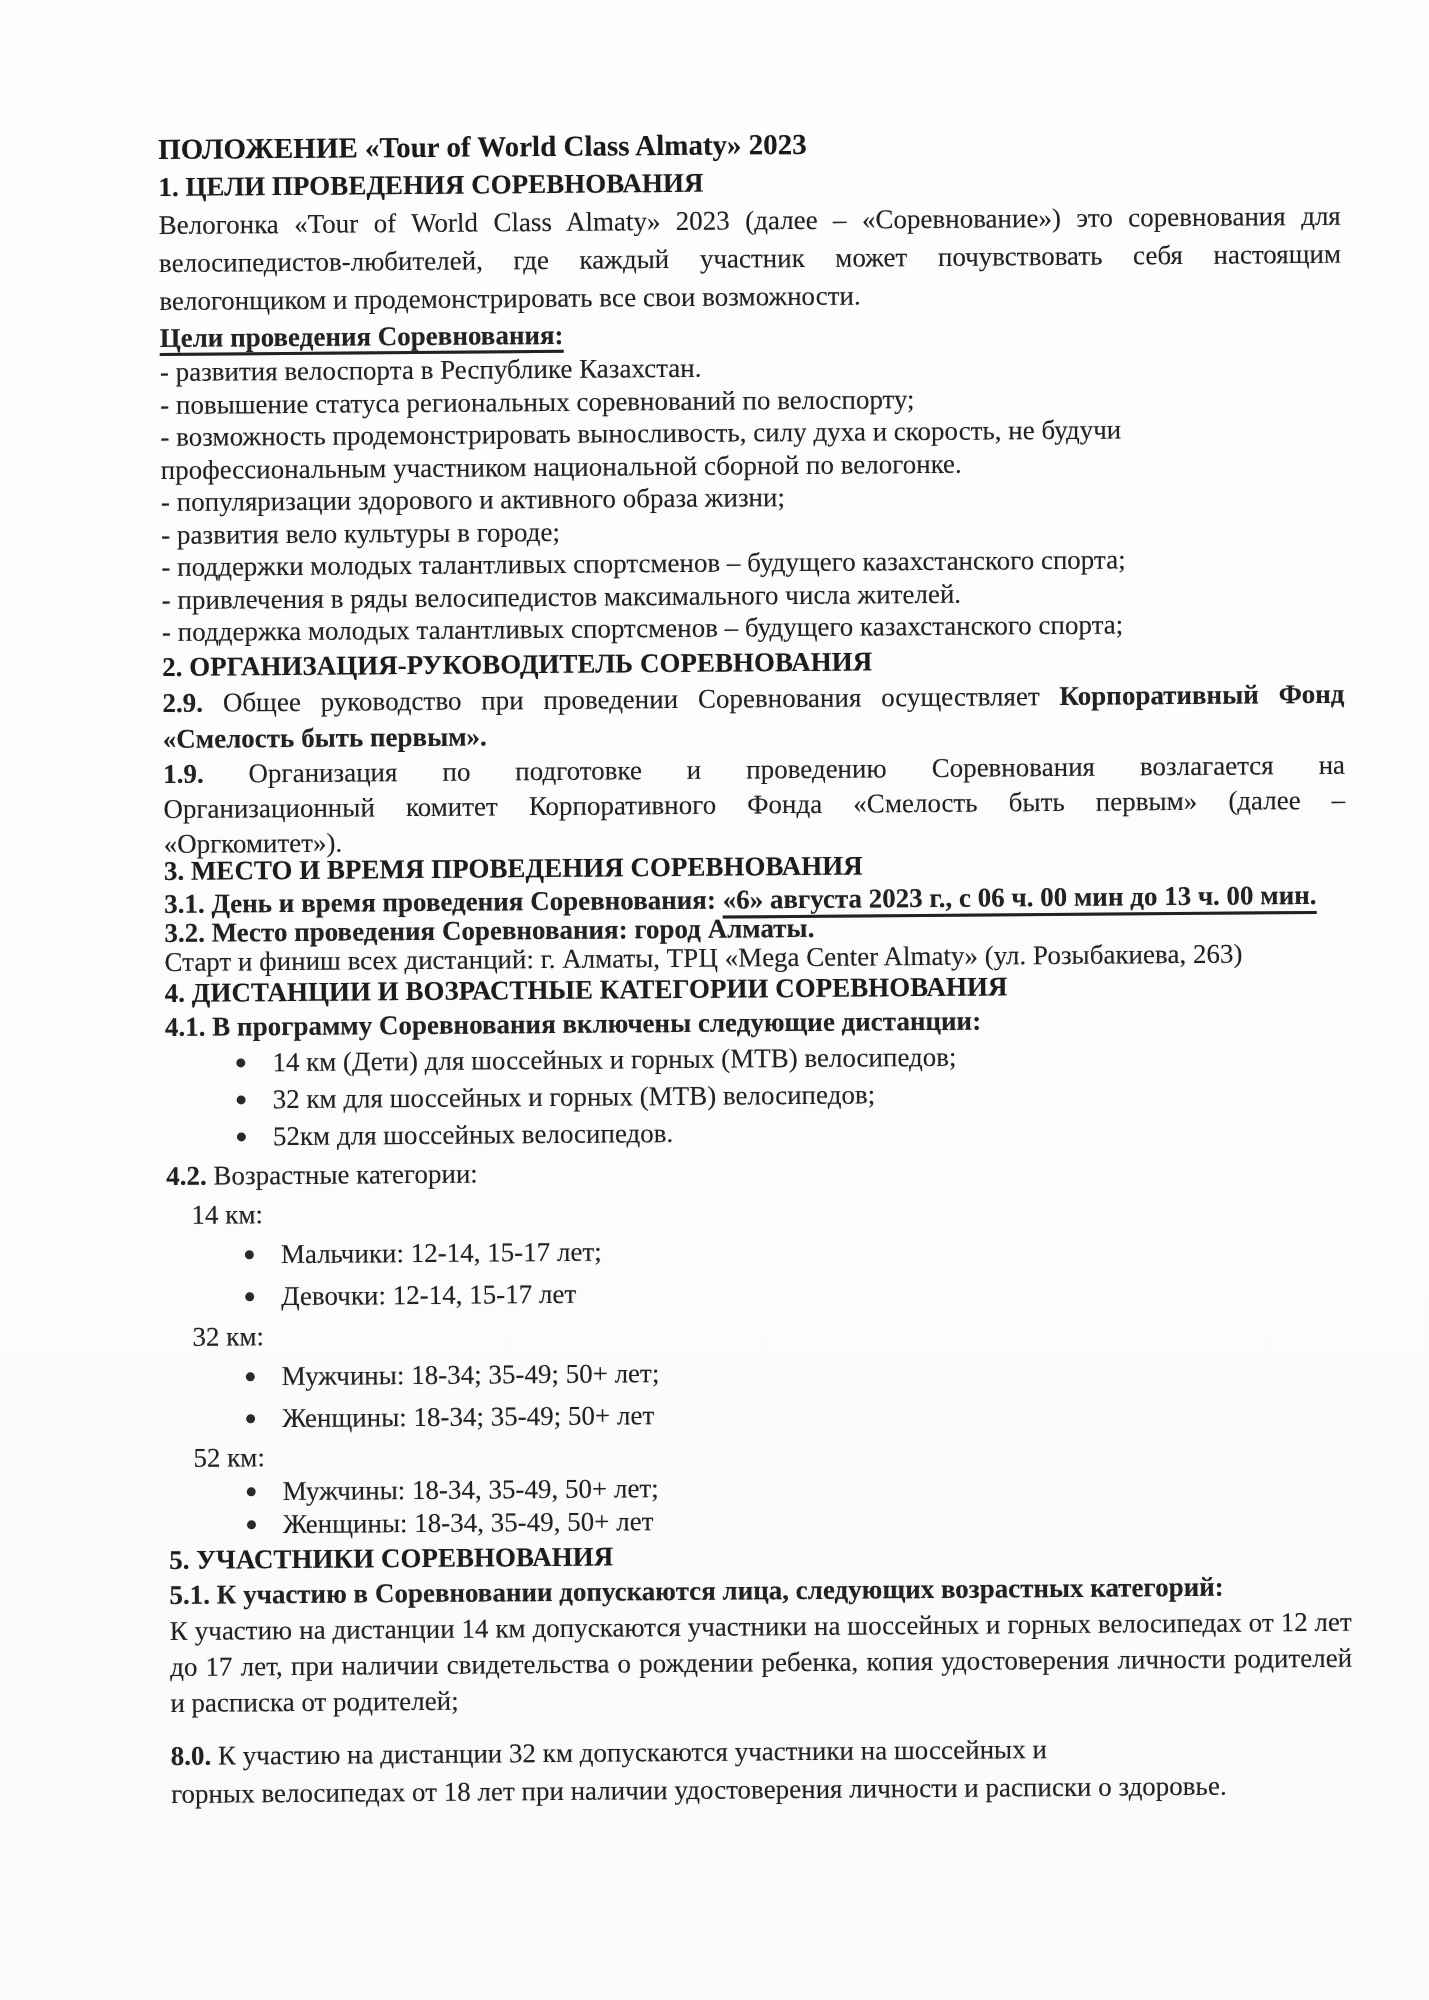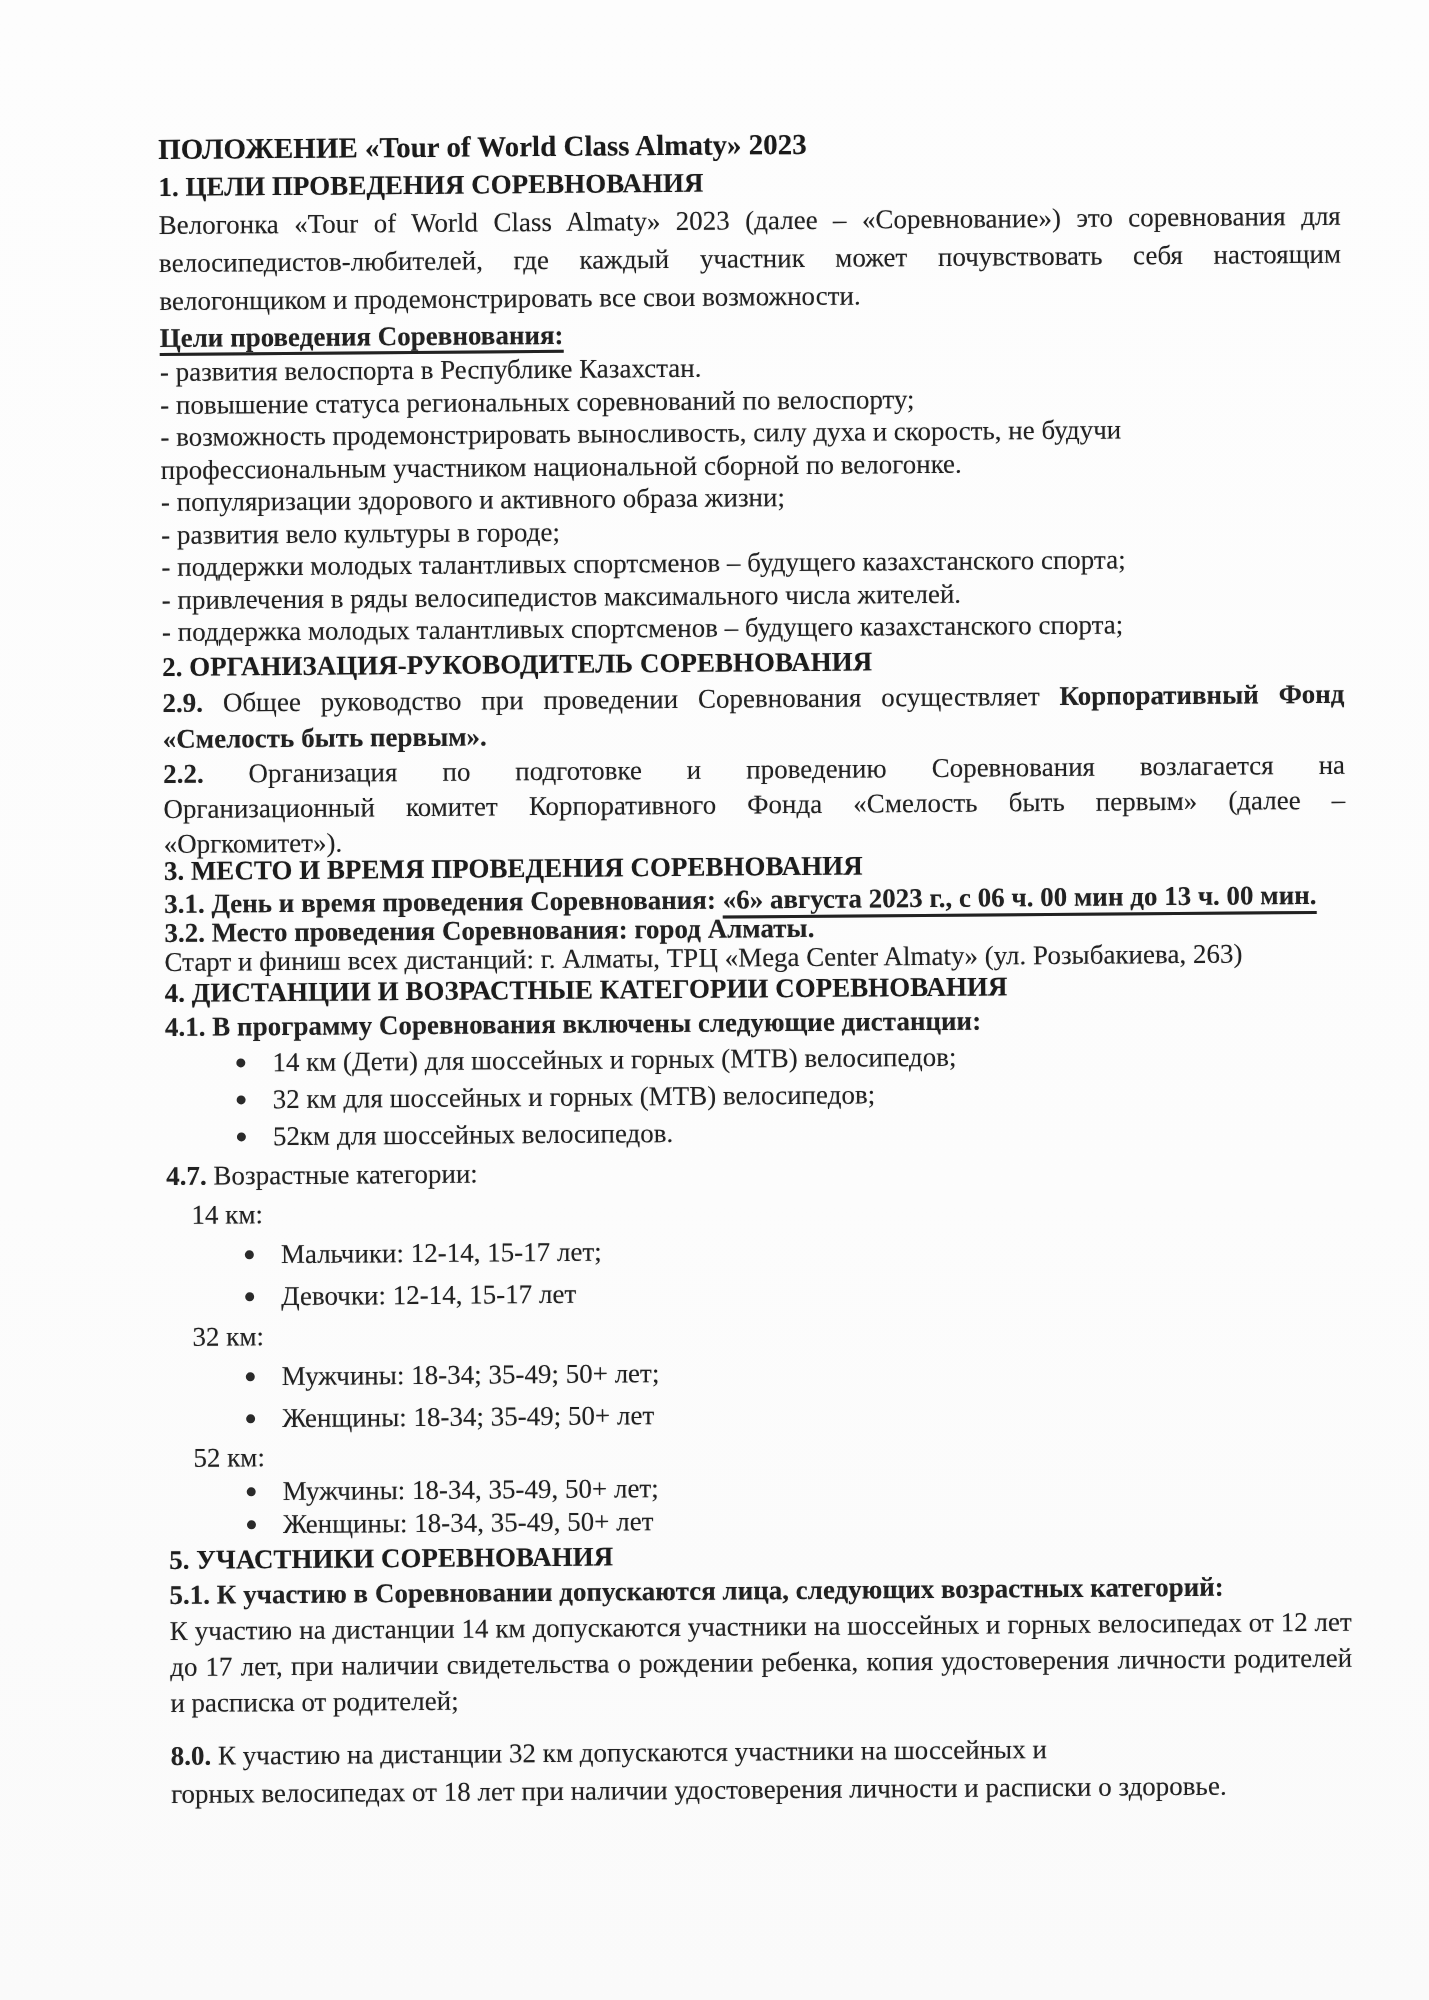--- a/index.html
+++ b/index.html
@@ -78,38 +78,38 @@
       <div class="goal">- популяризации здорового и активного образа жизни;</div>
       <div class="goal">- развития вело культуры в городе;</div>
       <div class="goal">- поддержки молодых талантливых спортсменов – будущего казахстанского спорта;</div>
       <div class="goal">- привлечения в ряды велосипедистов максимального числа жителей.</div>
       <div class="goal">- поддержка молодых талантливых спортсменов – будущего казахстанского спорта;</div>
     </div>
 
     <div class="h h2">2. ОРГАНИЗАЦИЯ-РУКОВОДИТЕЛЬ СОРЕВНОВАНИЯ</div>
     <p class="p21"><span class="b">2.9.</span><span> Общее руководство при проведении Соревнования осуществляет </span><span class="b">Корпоративный Фонд «Смелость быть первым».</span></p>
     <div>
-      <div class="p22line just-last"><span class="b">2.2.</span><span> Организация по подготовке и проведению Соревнования возлагается на</span></div>
+      <div class="p22line just-last"><span class="b">1.9.</span><span> Организация по подготовке и проведению Соревнования возлагается на</span></div>
       <div class="p22line just-last">Организационный комитет Корпоративного Фонда «Смелость быть первым» (далее –</div>
       <div class="p22line">«Оргкомитет»).</div>
     </div>
 
     <div class="h h3">3. МЕСТО И ВРЕМЯ ПРОВЕДЕНИЯ СОРЕВНОВАНИЯ</div>
     <p class="p31"><span>3.1. День и время проведения Соревнования: </span><span class="u">«6» августа 2023 г., с 06 ч. 00 мин до 13 ч. 00 мин.</span></p>
     <p class="p32">3.2. Место проведения Соревнования: город Алматы.</p>
     <p class="sf">Старт и финиш всех дистанций: г. Алматы, ТРЦ «Mega Center Almaty» (ул. Розыбакиева, 263)</p>
 
     <div class="h h4">4. ДИСТАНЦИИ И ВОЗРАСТНЫЕ КАТЕГОРИИ СОРЕВНОВАНИЯ</div>
     <p class="p41">4.1. В программу Соревнования включены следующие дистанции:</p>
     <ul class="blist distances">
       <li>14 км (Дети) для шоссейных и горных (MTB) велосипедов;</li>
       <li>32 км для шоссейных и горных (MTB) велосипедов;</li>
       <li>52км для шоссейных велосипедов.</li>
     </ul>
-    <p class="p42"><span class="b">4.7.</span><span> Возрастные категории:</span></p>
+    <p class="p42"><span class="b">4.2.</span><span> Возрастные категории:</span></p>
 
     <div>
       <div class="glabel">14 км:</div>
       <ul class="blist cats cats12">
         <li>Мальчики: 12-14, 15-17 лет;</li>
         <li>Девочки: 12-14, 15-17 лет</li>
       </ul>
     </div>
     <div>
       <div class="glabel">32 км:</div>

